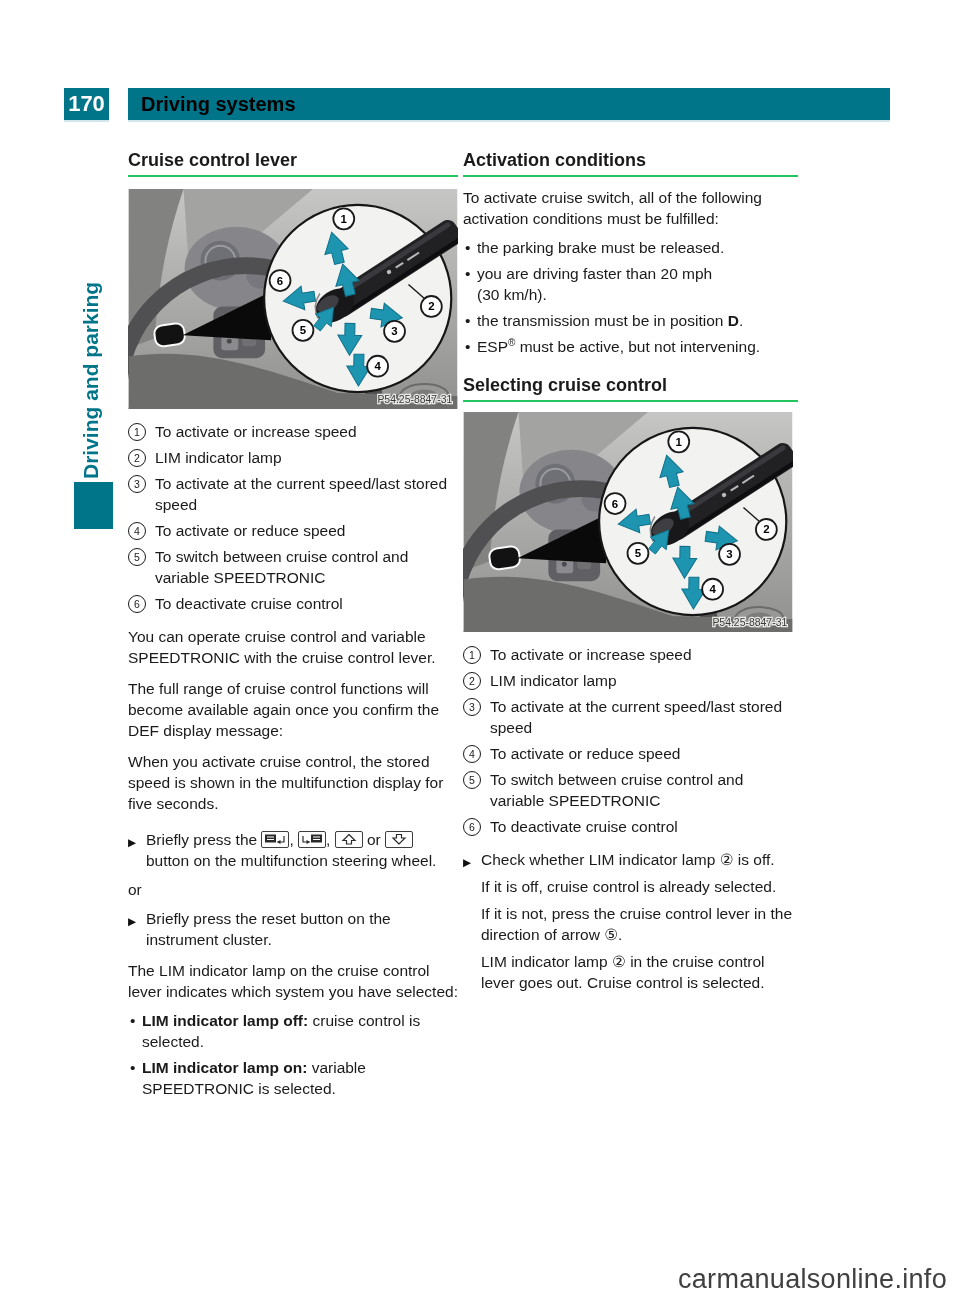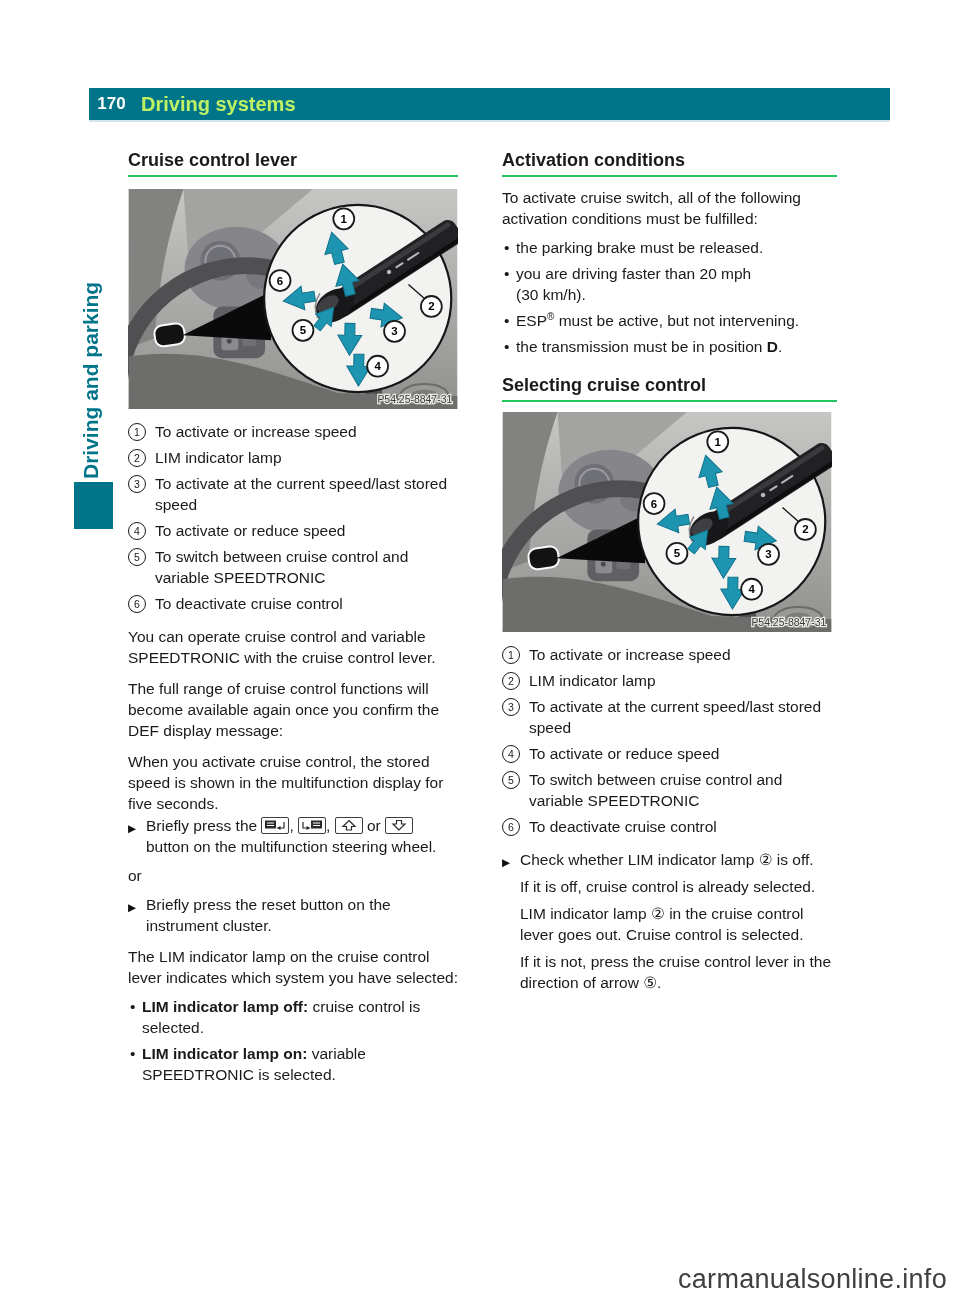--- a/index.html
+++ b/index.html
@@ -2,62 +2,62 @@
 <html><head>
 <meta charset="utf-8">
 <style>
   html,body{margin:0;padding:0;}
   body{
     width:960px;height:1302px;position:relative;background:#ffffff;
     font-family:"Liberation Sans", sans-serif;color:#1a1a1a;overflow:hidden;
   }
   
   .pagenum-box{
-    position:absolute;left:89px;top:88px;width:45px;height:32px;
-    background:#00758a;color:#fff;font-size:17px;font-weight:bold;
+    position:absolute;left:64px;top:88px;width:45px;height:32px;
+    background:#00758a;color:#fff;font-size:22px;font-weight:bold;
     display:flex;align-items:center;justify-content:center;
     box-shadow:0 2px 0 #d3e6eb;
   }
   .header-bar{
     position:absolute;left:128px;top:88px;width:762px;height:32px;
-    background:#00758a;color:#bef264;font-size:20px;font-weight:bold;
+    background:#00758a;color:#000000;font-size:20px;font-weight:bold;
     line-height:32px;padding-left:13px;box-sizing:border-box;
     box-shadow:0 2px 0 #d3e6eb;
   }
   
   .vlabel{
     position:absolute;left:78px;top:479px;transform-origin:0 0;
     transform:rotate(-90deg);white-space:nowrap;
     font-size:21px;font-weight:bold;color:#00758a;height:26px;line-height:26px;
   }
   .side-square{position:absolute;left:74px;top:482px;width:39px;height:47px;background:#00758a;}
   
   .col{position:absolute;top:150px;font-size:15.5px;line-height:21px;}
   .col-left{left:128px;width:330px;}
-  .col-right{left:502px;width:335px;}
+  .col-right{left:463px;width:335px;}
   h2.section{
     font-size:18px;font-weight:bold;margin:0;padding:0 0 5px 0;
     border-bottom:2px solid #22c55e;line-height:20px;
   }
   h2.mt{margin-top:18px;}
   figure{margin:12px 0 0 0;width:330px;height:220px;}
   .fig-svg{display:block;width:330px;height:220px;}
   
   ol.legend{list-style:none;margin:12px 0 0 0;padding:0;}
   ol.legend li{display:flex;margin:0 0 5px 0;}
   .cnum{
     flex:0 0 auto;width:16px;height:16px;border:1.4px solid #1a1a1a;border-radius:50%;
     font-size:10.5px;line-height:16px;text-align:center;margin:2px 9px 0 0;font-weight:normal;
   }
   .ltext{flex:1 1 auto;}
   
   p.body{margin:10px 0 0 0;}
   p.or{margin:8px 0 0 0;}
   
-  .action{position:relative;padding-left:18px;margin-top:1px;}
+  .action{position:relative;padding-left:18px;margin-top:15px;}
   .action.tight{margin-top:8px;}
   .action::before{content:"\25B6";position:absolute;left:0;top:3px;font-size:10.5px;color:#111;}
   .sub{padding-left:18px;margin-top:6px;}
   
   ul.dots{list-style:none;margin:8px 0 0 0;padding:0;}
   ul.dots li{position:relative;padding-left:14px;margin:0 0 5px 0;}
   ul.dots li::before{content:"\2022";position:absolute;left:2px;top:0;}
   sup.reg{font-size:10px;vertical-align:super;line-height:0;}
   
   .btn-icon{
@@ -239,22 +239,22 @@
 </section>
 
 <section class="col col-right">
   <h2 class="section">Activation conditions</h2>
 
   <p class="body">To activate cruise switch, all of the following activation conditions must be fulfilled:</p>
 
   <ul class="dots">
     <li><span>the parking brake must be released.</span></li>
     <li><span>you are driving faster than 20 mph</span><br><span>(30 km/h).</span></li>
+    <li><span>the transmission must be in position </span><b>D</b><span>.</span></li>
     <li><span>ESP</span><sup class="reg">®</sup><span> must be active, but not intervening.</span></li>
-    <li><span>the transmission must be in position </span><b>D</b><span>.</span></li>
   </ul>
 
   <h2 class="section mt">Selecting cruise control</h2>
 
   <figure style="margin-top:10px;">
     <svg class="fig-svg" viewBox="0 0 330 221">
       <use href="#lever-scene"></use>
     </svg>
   </figure>
 
@@ -282,17 +282,17 @@
     <li>
         <span class="cnum">6</span>
         <span class="ltext">To deactivate cruise control</span>
       </li>
   </ol>
 
   <div class="action" style="margin-top:12px;">
     <span>Check whether LIM indicator lamp ② is off.</span>
   </div>
   <div class="sub">If it is off, cruise control is already selected.</div>
+  <div class="sub">If it is not, press the cruise control lever in the direction of arrow ⑤.</div>
   <div class="sub">LIM indicator lamp ② in the cruise control lever goes out. Cruise control is selected.</div>
-  <div class="sub">If it is not, press the cruise control lever in the direction of arrow ⑤.</div>
 </section>
 
 <div class="watermark">carmanualsonline.info</div>
 
 </body></html>

